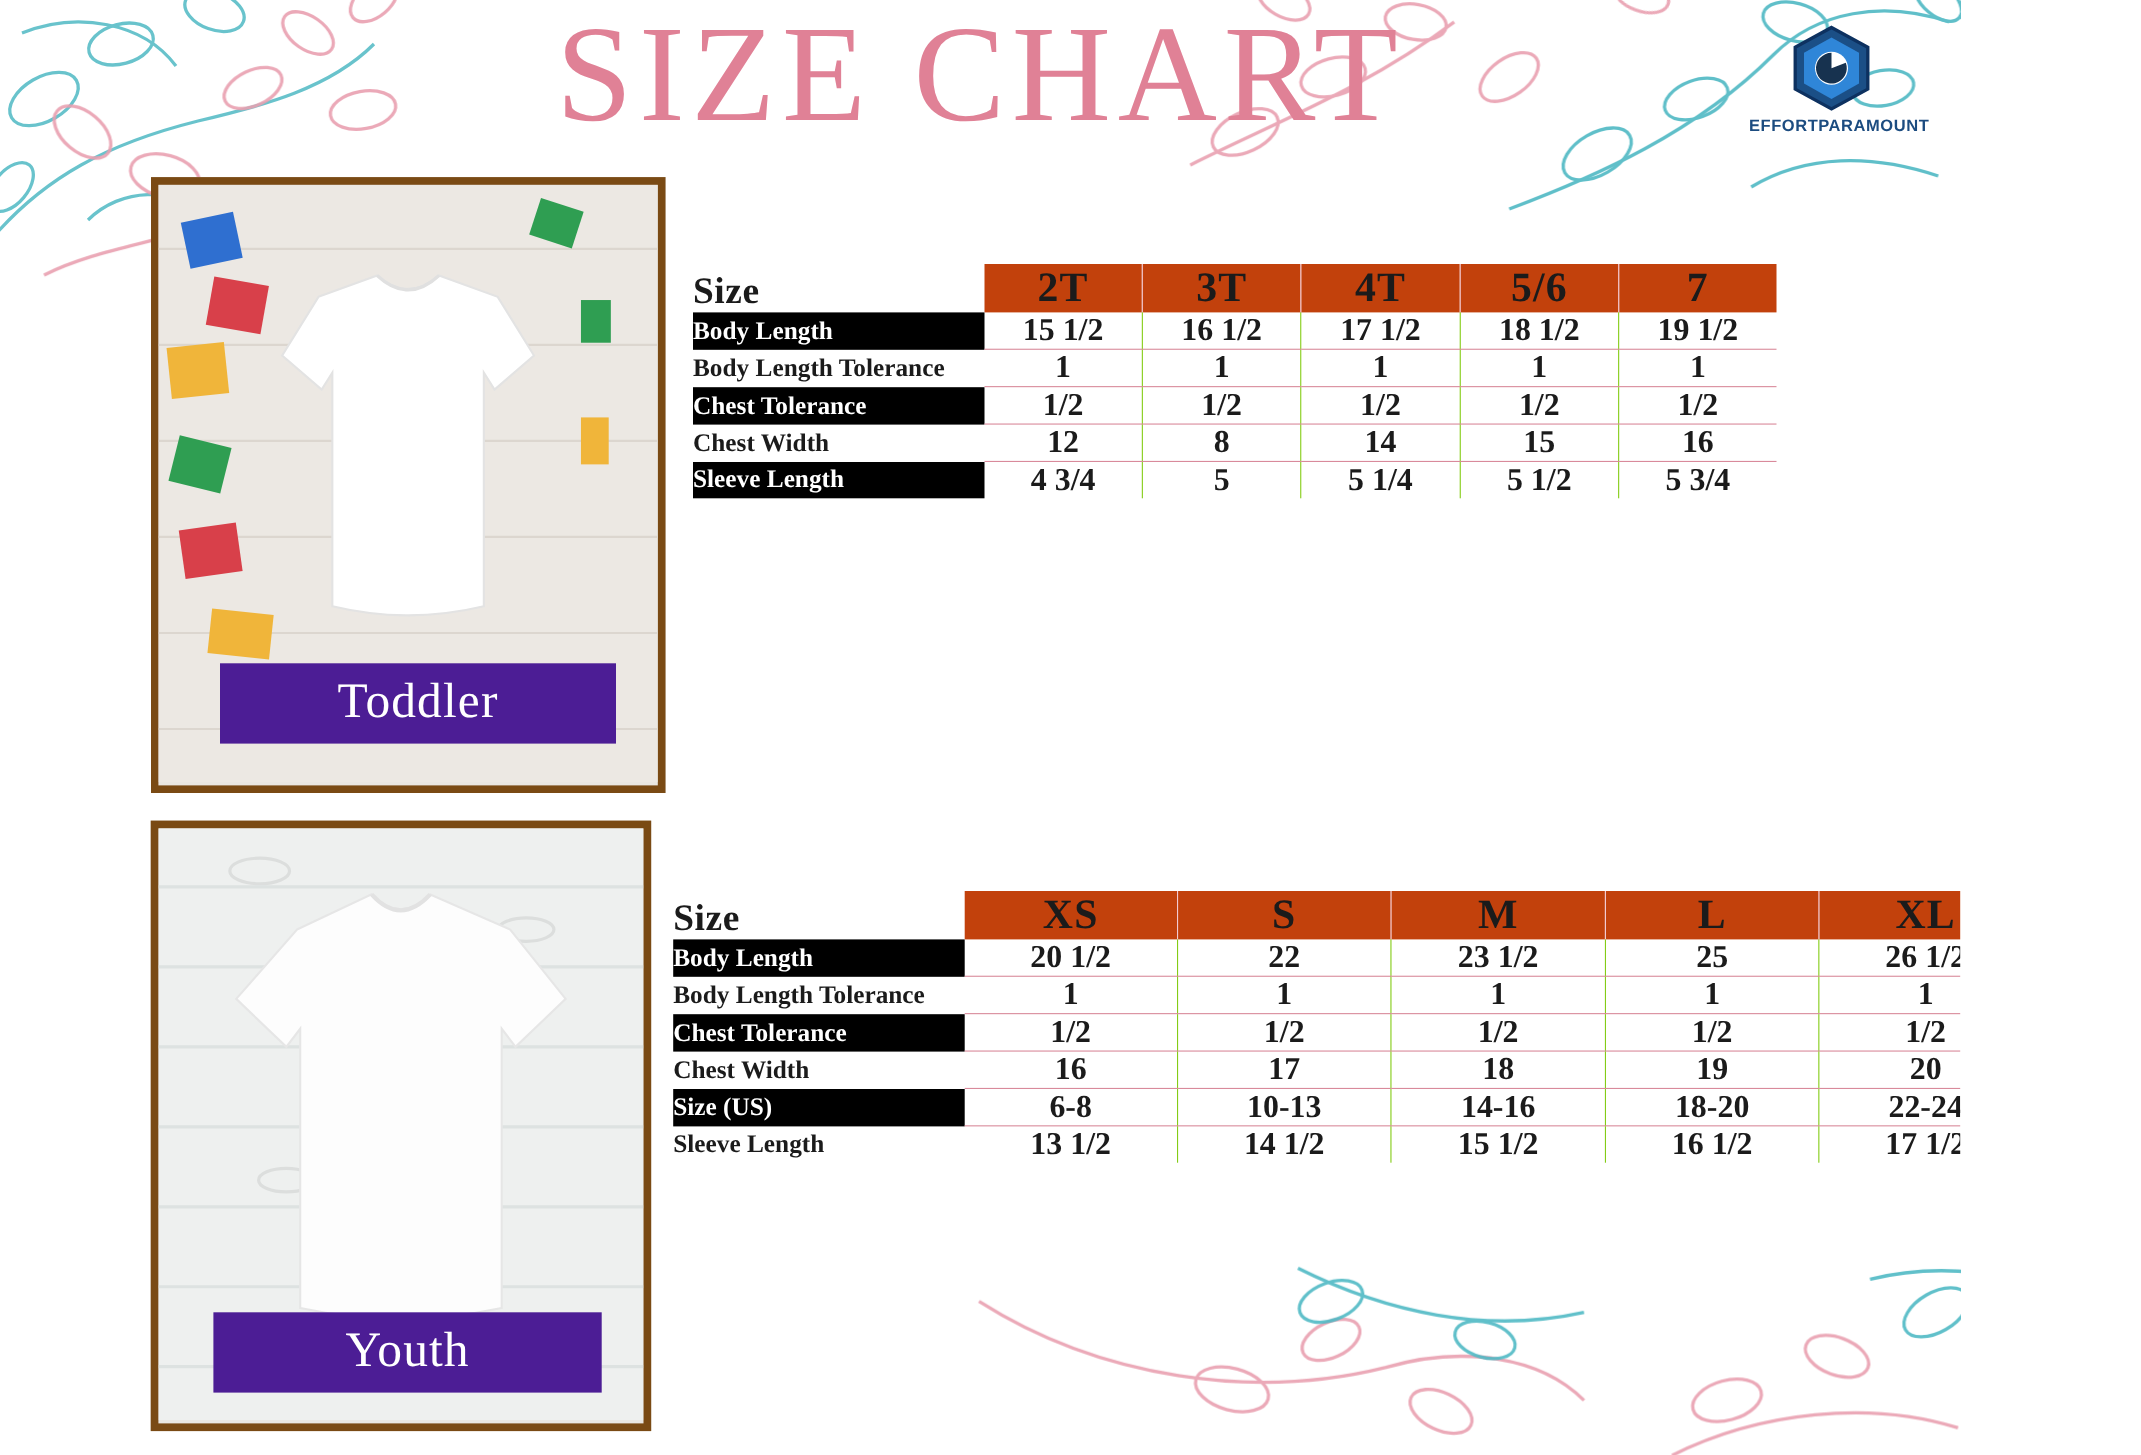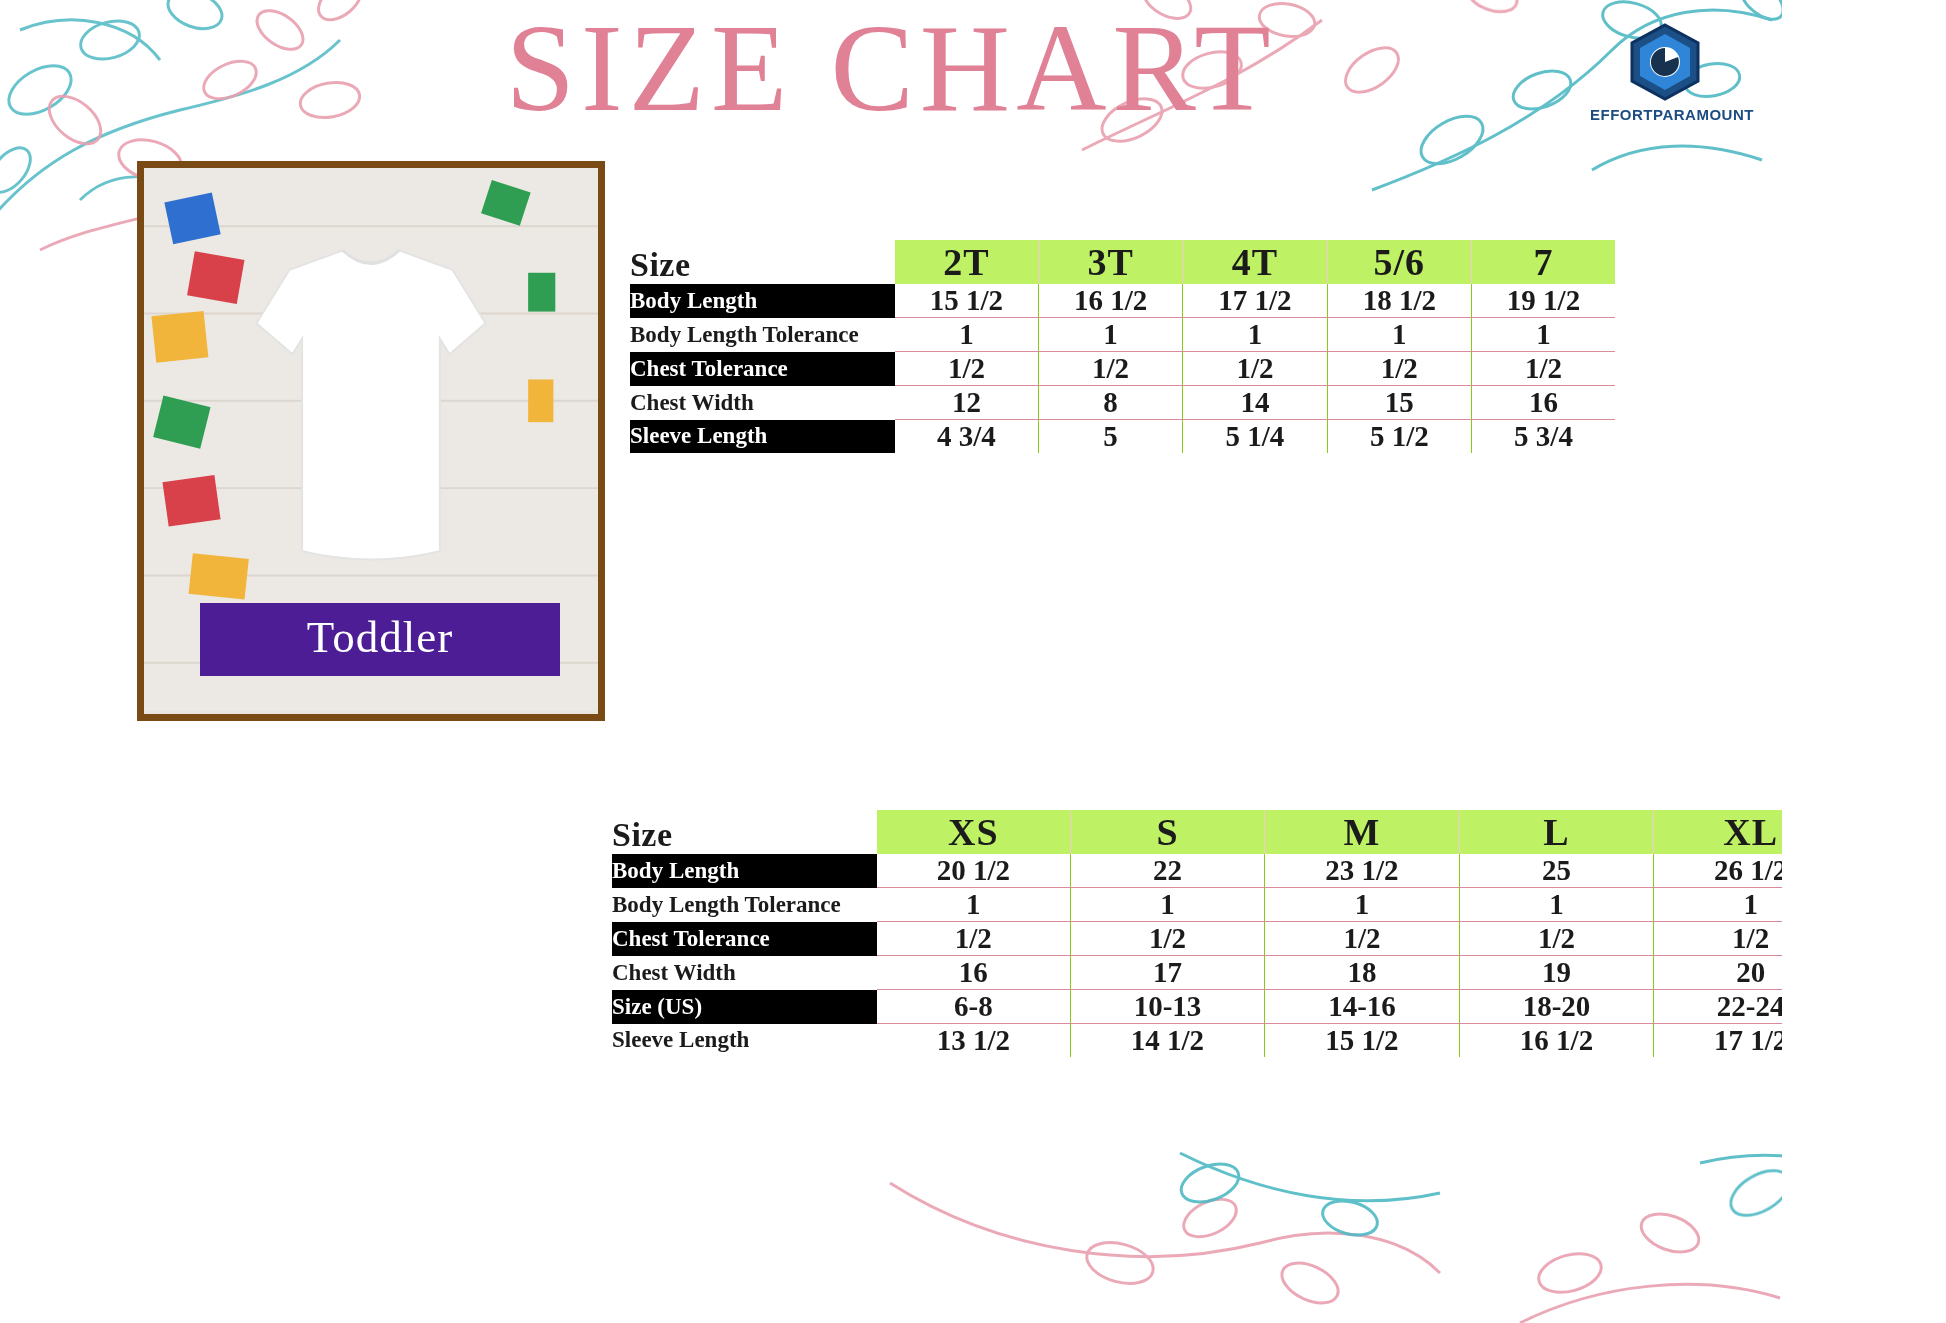--- a/index.html
+++ b/index.html
@@ -102,21 +102,21 @@
 
   .size-head-label {
     font-size: 34px;
     font-weight: 700;
     color: #1b1b1b;
     padding: 6px 0 6px 8px;
     vertical-align: bottom;
     letter-spacing: 0.5px;
   }
   .head-cell {
-    background: #bef264;
+    background: #c2410c;
     color: #1b1b1b;
     font-size: 38px;
     font-weight: 700;
     text-align: center;
     padding: 7px 0 9px 0;
     letter-spacing: 1px;
     border-right: 1px solid #f3c9d2;
   }
   .head-cell:last-child { border-right: none; }
 
@@ -247,20 +247,40 @@
       <rect x="352" y="18" width="42" height="36" fill="#2f9e52" transform="rotate(18 373 36)"></rect>
       <rect x="396" y="108" width="28" height="40" fill="#2f9e52"></rect>
       <rect x="396" y="218" width="26" height="44" fill="#f0b53a"></rect>
 
       <path d="M150 105 L205 85 Q234 110 263 85 L318 105 L352 160 L315 192 L305 176 L305 395 Q234 412 163 395 L163 176 L153 192 L116 160 Z" fill="#ffffff" stroke="#e3e3e3" stroke-width="2"></path>
       <path d="M205 85 Q234 112 263 85" fill="none" stroke="#e0e0e0" stroke-width="3"></path>
     </svg>
     <div class="caption cap-toddler">Toddler</div>
   </div>
 
+  <div class="photo-card card-youth">
+    <svg class="photo-bg" viewBox="0 0 455 555" preserveAspectRatio="none">
+      <rect width="455" height="555" fill="#eef0ef"></rect>
+      <g stroke="#dde2e1" stroke-width="3">
+        <line x1="0" y1="55" x2="455" y2="55"></line>
+          <line x1="0" y1="130" x2="455" y2="130"></line>
+        <line x1="0" y1="205" x2="455" y2="205"></line>
+          <line x1="0" y1="280" x2="455" y2="280"></line>
+        <line x1="0" y1="355" x2="455" y2="355"></line>
+          <line x1="0" y1="430" x2="455" y2="430"></line>
+        <line x1="0" y1="505" x2="455" y2="505"></line>
+      </g>
+      <ellipse cx="95" cy="40" rx="28" ry="12" fill="none" stroke="#dcdedd" stroke-width="3"></ellipse>
+      <ellipse cx="345" cy="95" rx="26" ry="11" fill="none" stroke="#dcdedd" stroke-width="3"></ellipse>
+      <ellipse cx="120" cy="330" rx="26" ry="11" fill="none" stroke="#dcdedd" stroke-width="3"></ellipse>
+      <path d="M130 95 L200 62 Q227 90 255 62 L330 95 L382 160 L335 205 L322 188 L322 450 Q227 470 133 450 L133 188 L120 205 L73 160 Z" fill="#fdfdfd" stroke="#e6e6e6" stroke-width="2"></path>
+      <path d="M200 62 Q227 92 255 62" fill="none" stroke="#e2e2e2" stroke-width="4"></path>
+    </svg>
+    <div class="caption cap-youth">Youth</div>
+  </div>
 
   <div class="table-block tbl-toddler">
     <table class="size-table">
       <tbody>
         <tr>
           <td class="lbl-col size-head-label">Size</td>
           <td class="head-cell">2T</td>
           <td class="head-cell">3T</td>
           <td class="head-cell">4T</td>
           <td class="head-cell">5/6</td>

